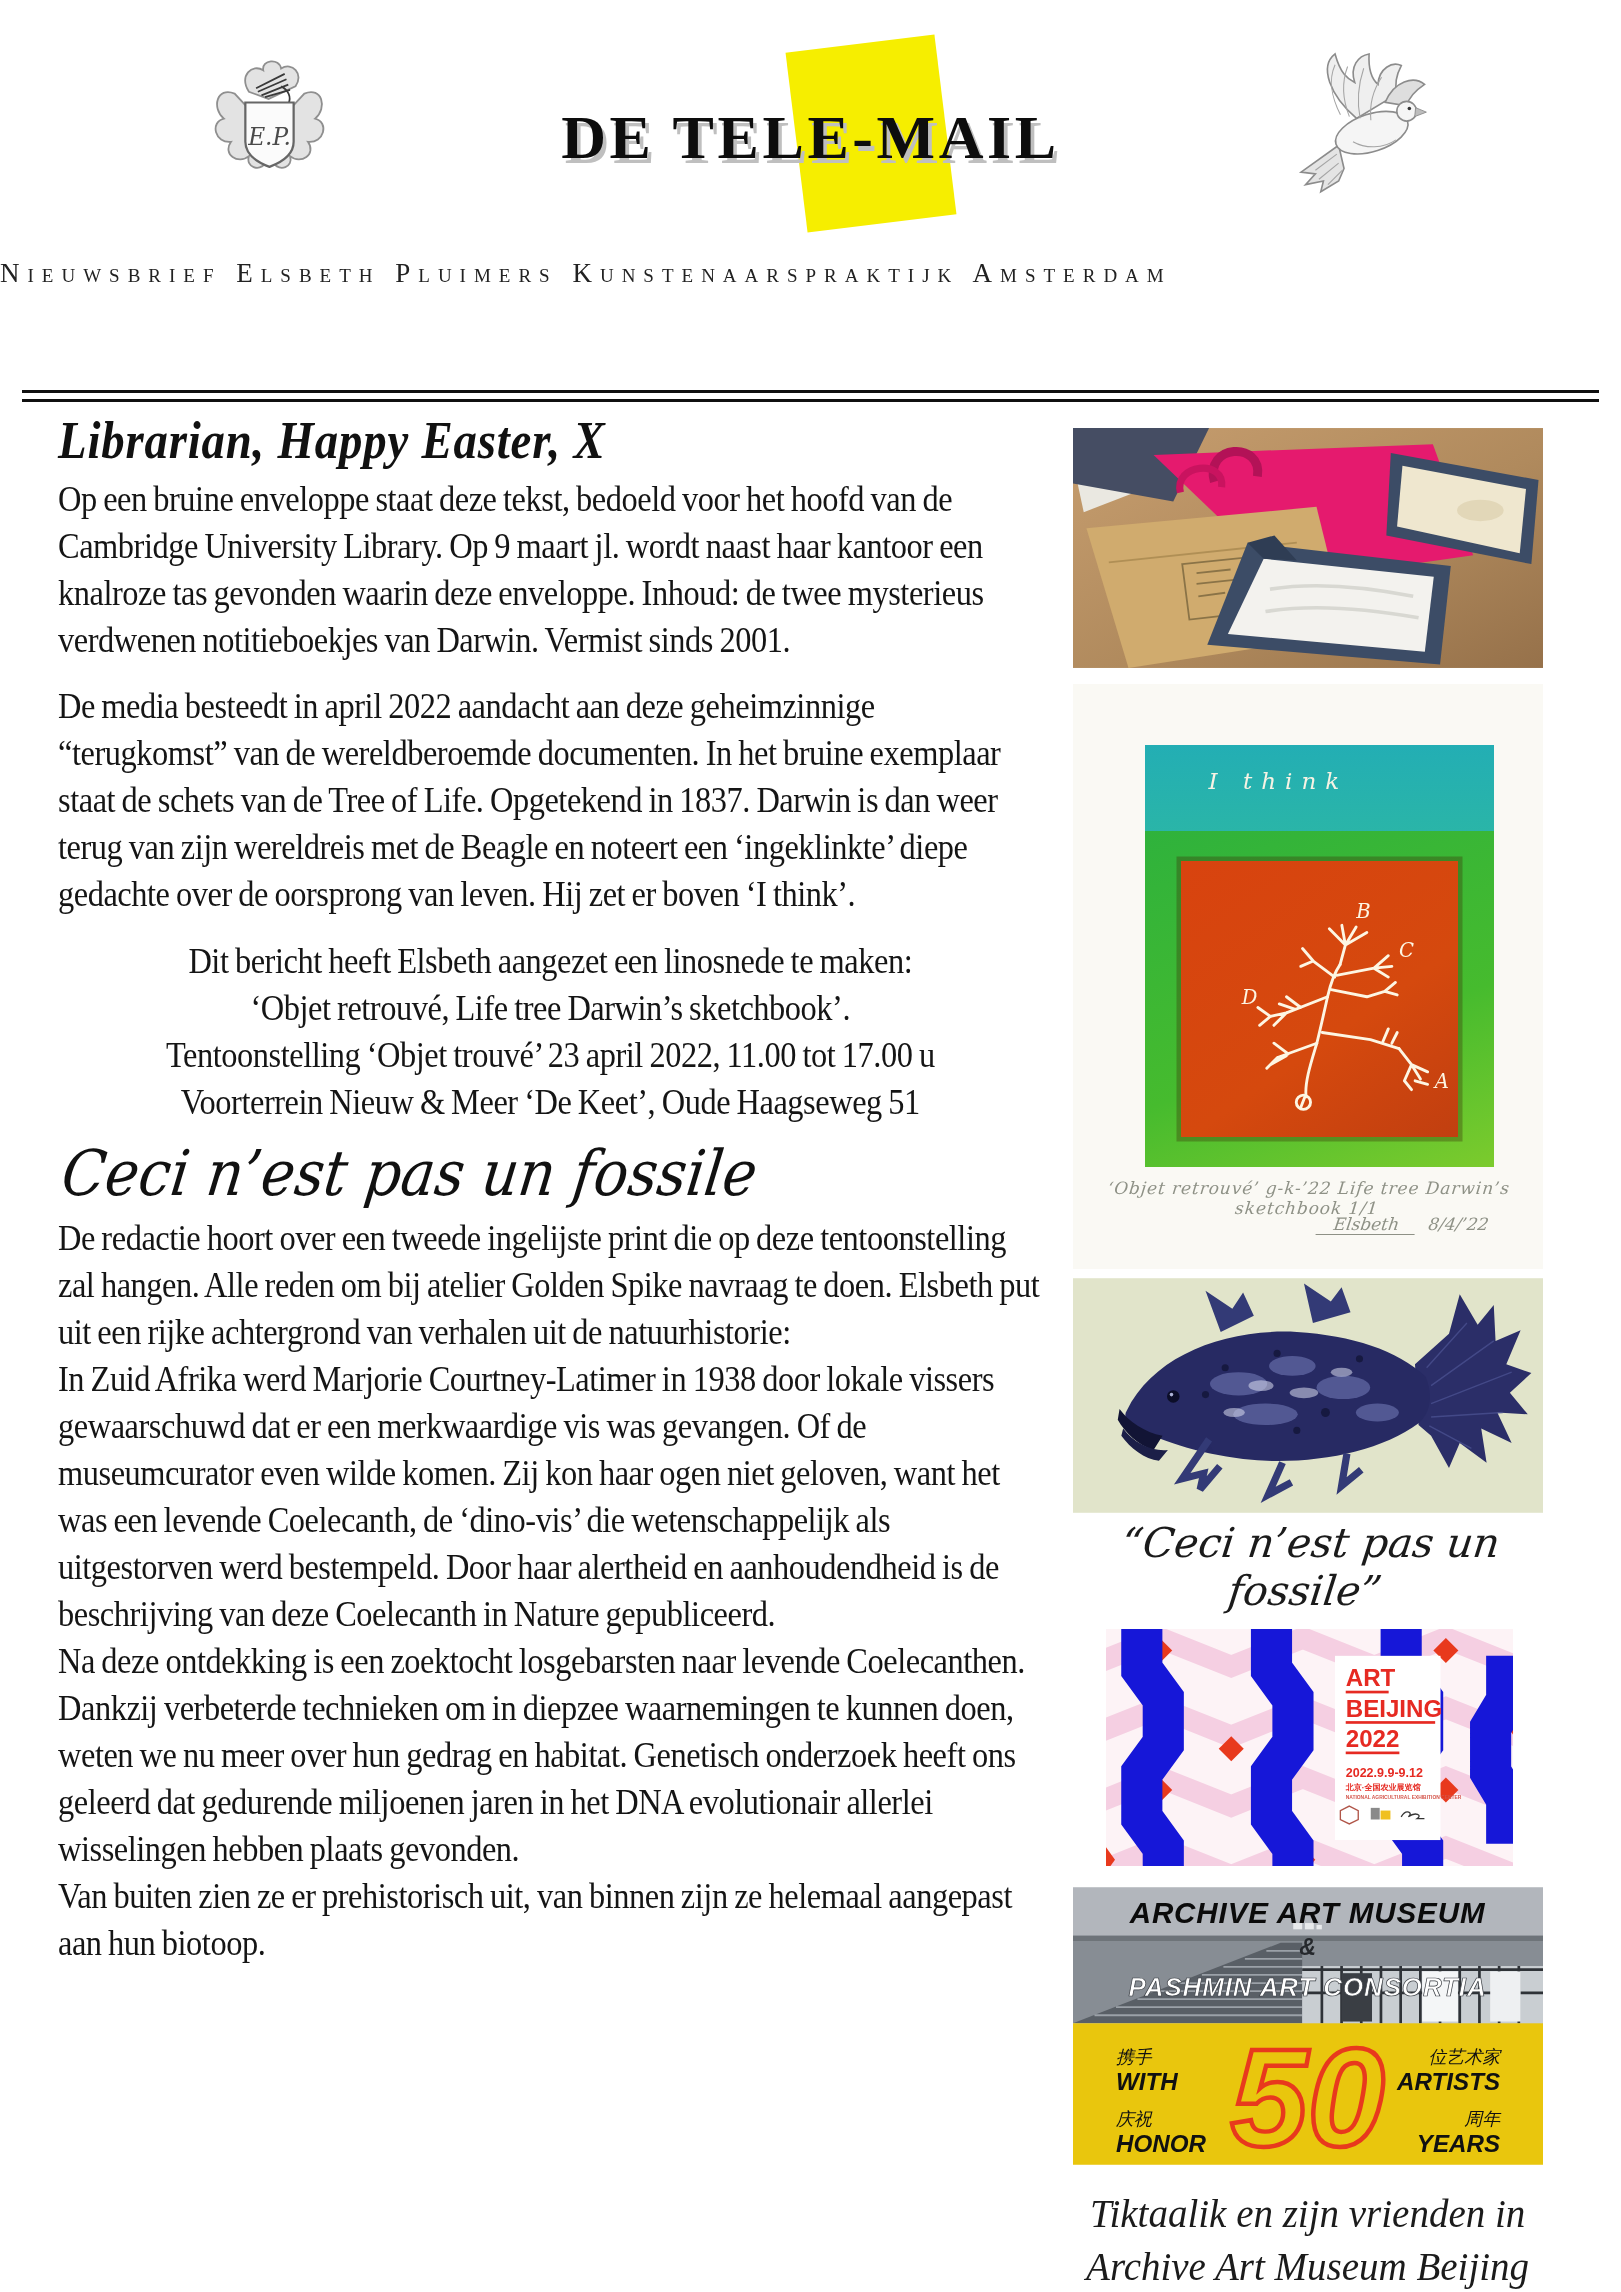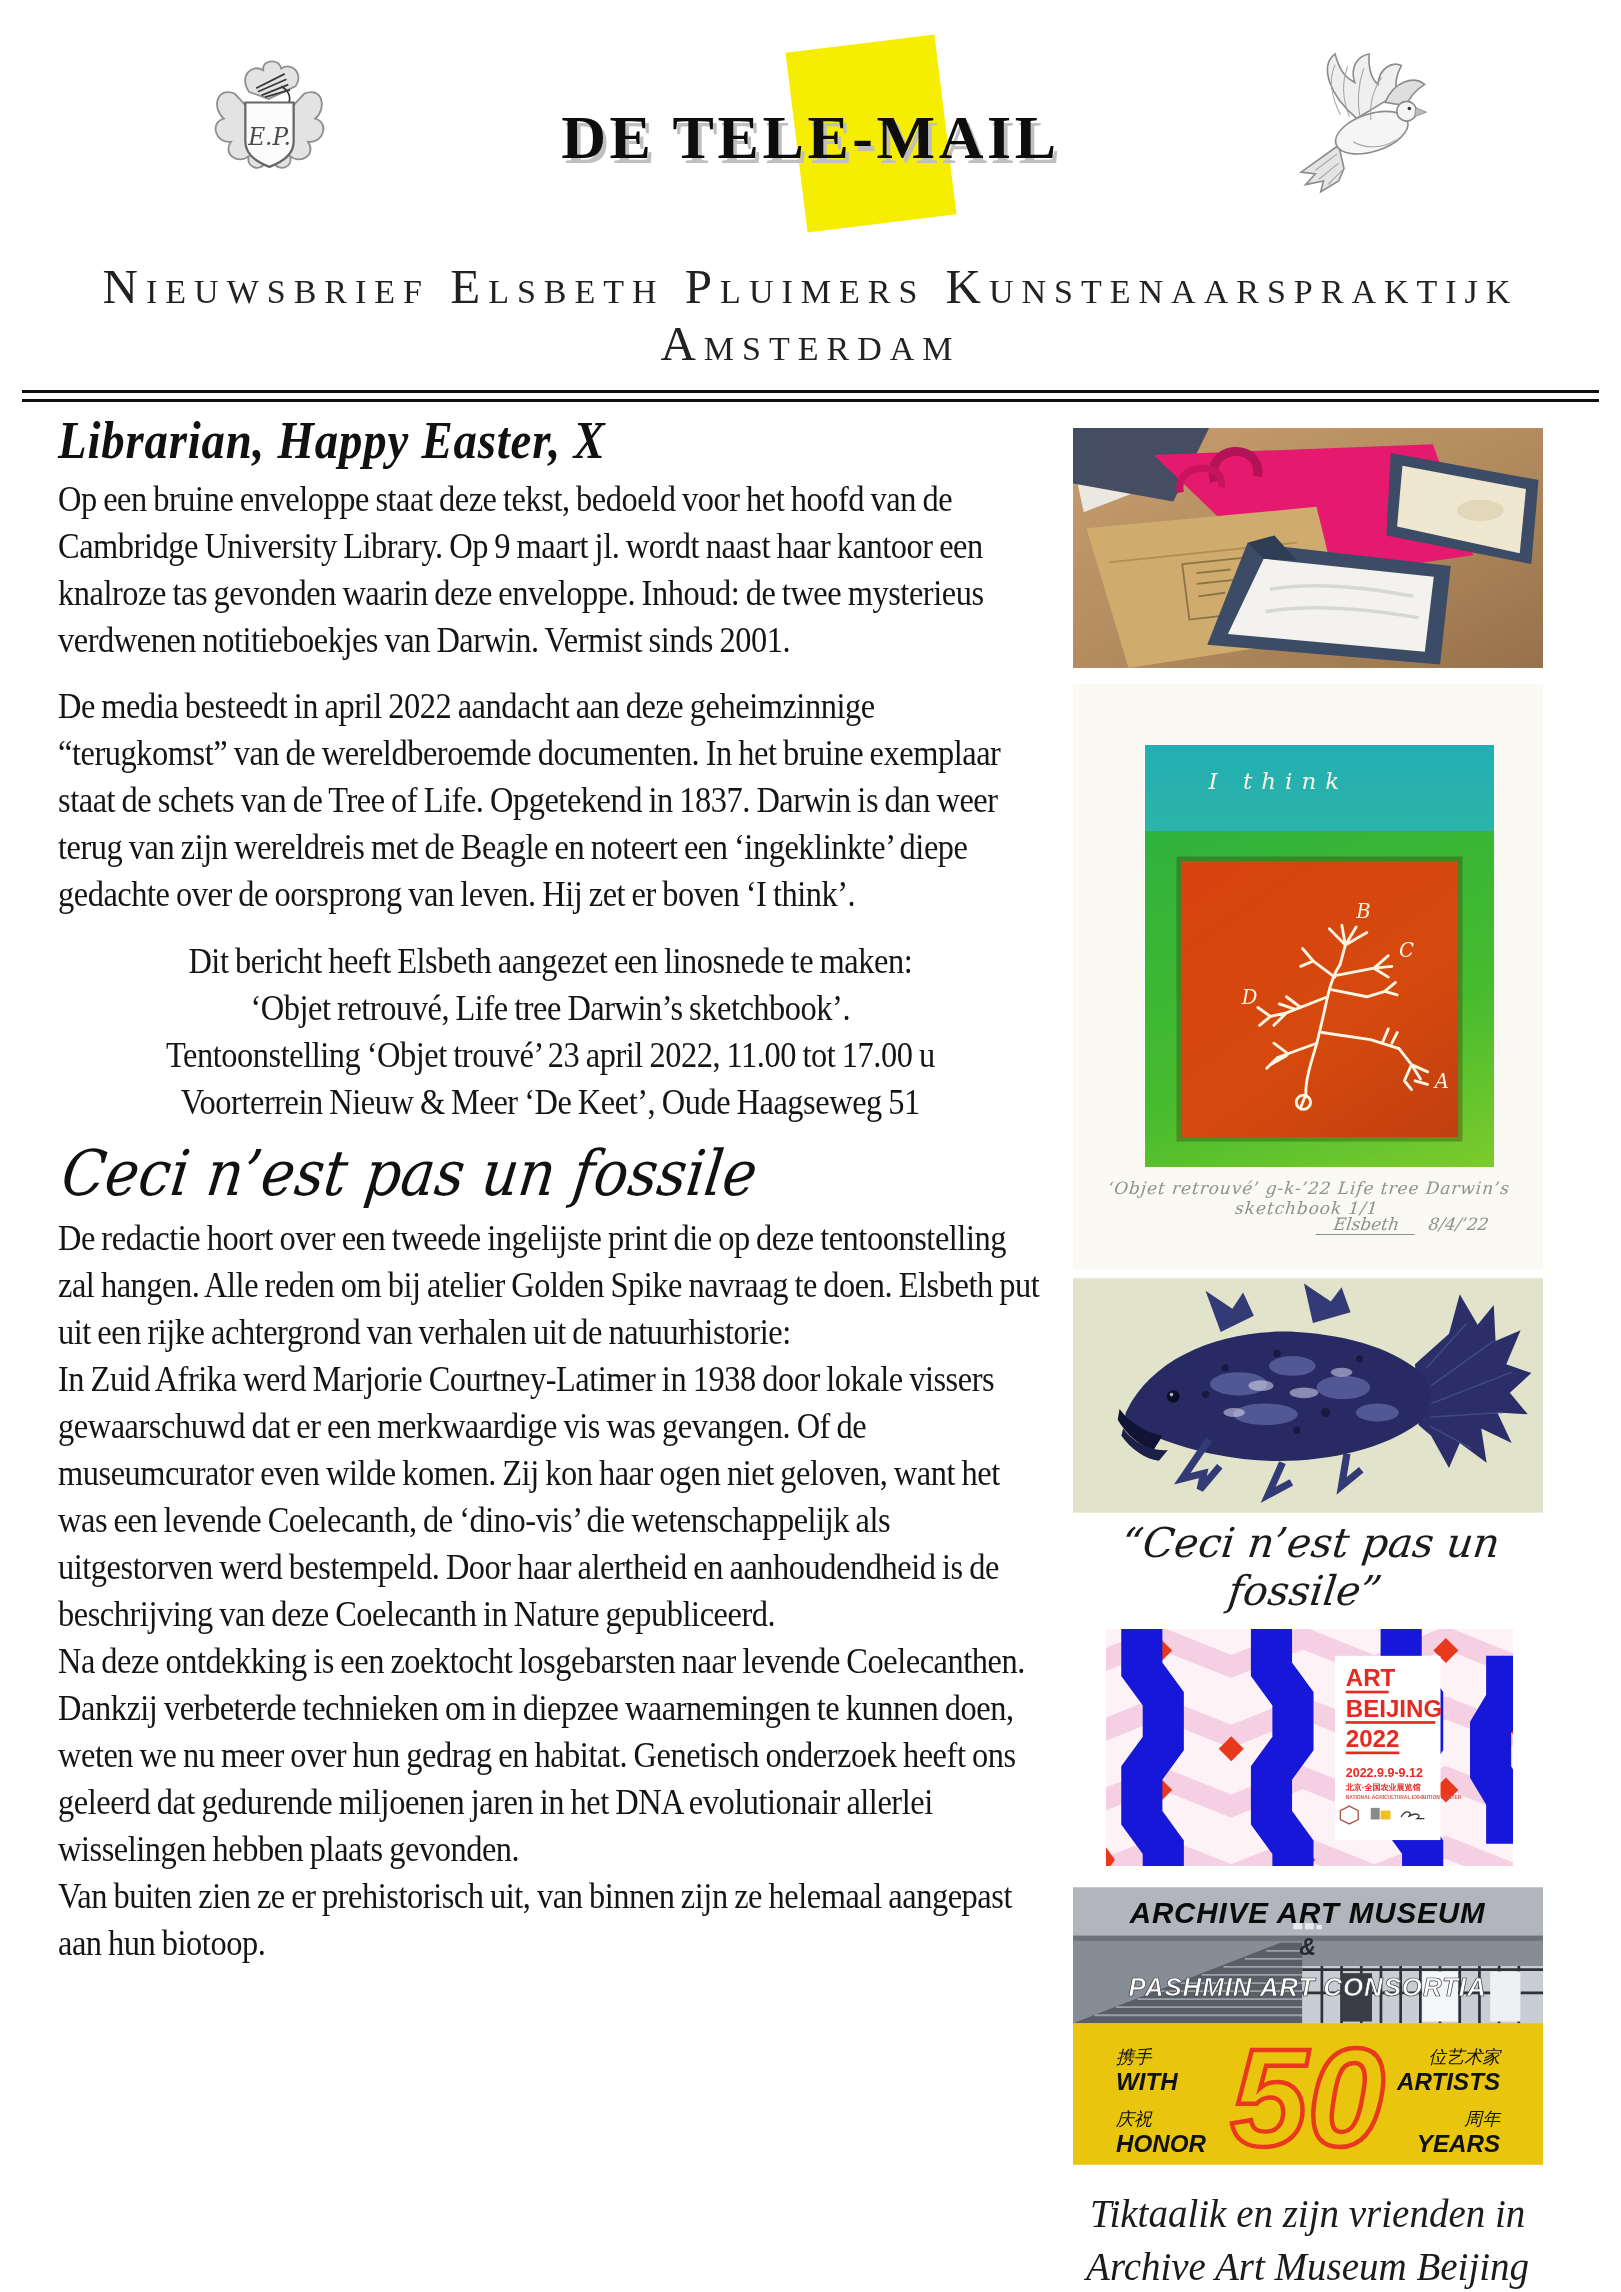--- a/index.html
+++ b/index.html
@@ -9,22 +9,22 @@
   header{position:relative;height:408px;}
   .crest{position:absolute;left:206px;top:56px;width:127px;height:130px;}
   .dove{position:absolute;left:1276px;top:45px;width:179px;height:157px;}
   .mast-wrap{position:absolute;left:0;right:0;top:106px;text-align:center;}
   .mast-inner{position:relative;display:inline-block;}
   .hl{position:absolute;left:47%;width:30%;top:-63px;bottom:-56px;background:#f6ee00;
       transform:rotate(-7deg);z-index:0;}
   h1.masthead{position:relative;z-index:1;margin:0;font-size:62px;line-height:1;
       font-weight:700;letter-spacing:3.6px;color:#0d0d0d;
       text-shadow:3.6px 4.5px 0 #bfbfbf;}
-  .sub1{position:absolute;left:0;right:0;top:258px;text-align:center;
-      font-variant:small-caps;font-size:49px;letter-spacing:8px;color:#222;}
+  .sub1{position:absolute;left:0;right:0;top:258px;text-align:left;
+      font-variant:small-caps;font-size:27px;letter-spacing:8px;color:#222;}
   .sub2{position:absolute;left:0;right:0;top:324px;text-align:center;
       font-variant:small-caps;font-size:29px;letter-spacing:4.5px;color:#222;}
   .rule{position:absolute;left:22.4px;right:22.4px;top:390px;height:6.3px;
       border-top:3.6px solid #101010;border-bottom:3.6px solid #101010;}
   
   main{position:absolute;left:58px;right:78px;top:414px;display:flex;}
   .col-text{width:985px;flex:none;}
   .col-text-inner{width:1094px;transform:scaleX(0.9);transform-origin:top left;}
   h2.art1{margin:0 0 7.2px;font-style:italic;font-weight:700;font-size:52px;line-height:1.05;
       letter-spacing:0.9px;color:#111;}

